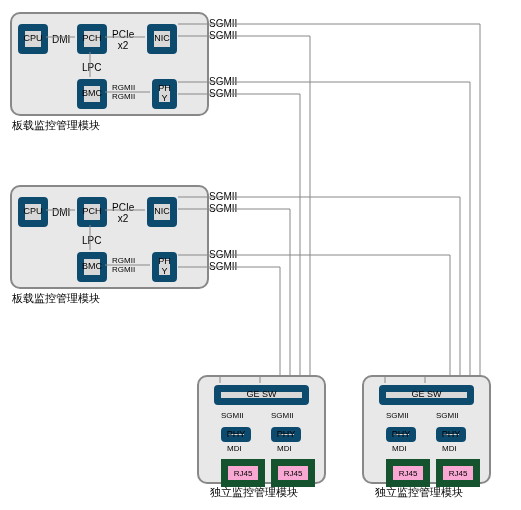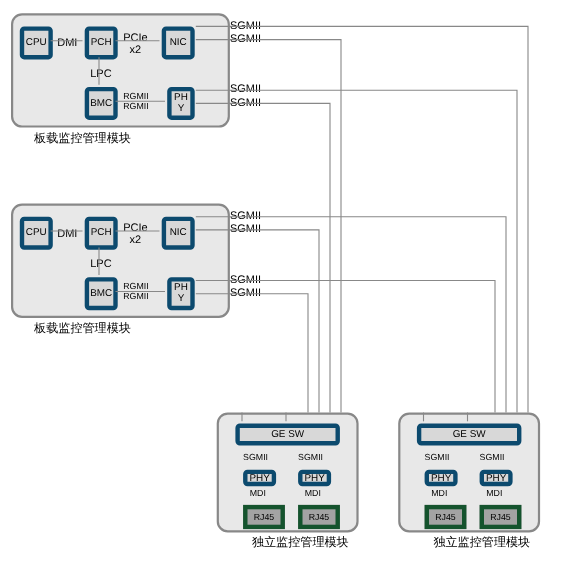--- a/index.html
+++ b/index.html
@@ -14,46 +14,45 @@
     position: relative;
   }
   .board-module {
     position: absolute;
     border: 2px solid #888;
     border-radius: 10px;
     background: #e8e8e8;
   }
   .chip {
     position: absolute;
-    border: 4px solid #0c4a6e;
+    border: 7px solid #0c4a6e;
     border-radius: 4px;
     background: #d8d8d8;
     display: flex;
     align-items: center;
     justify-content: center;
     text-align: center;
     font-size: 9px;
     line-height: 1.1;
     box-sizing: border-box;
   }
   .label {
     position: absolute;
     font-size: 10px;
     line-height: 1.1;
     text-align: center;
   }
   .caption {
     position: absolute;
     font-size: 11px;
-    margin-left: 19px;
   }
   .rj45 {
     position: absolute;
-    border: 4px solid #14532d;
-    background: #a3a3a3;
+    border: 7px solid #14532d;
+    background: #f9a8d4;
     font-size: 8px;
     display: flex;
     align-items: center;
     justify-content: center;
   }
   svg.wires {
     position: absolute;
     left: 0;
     top: 0;
     width: 521px;

